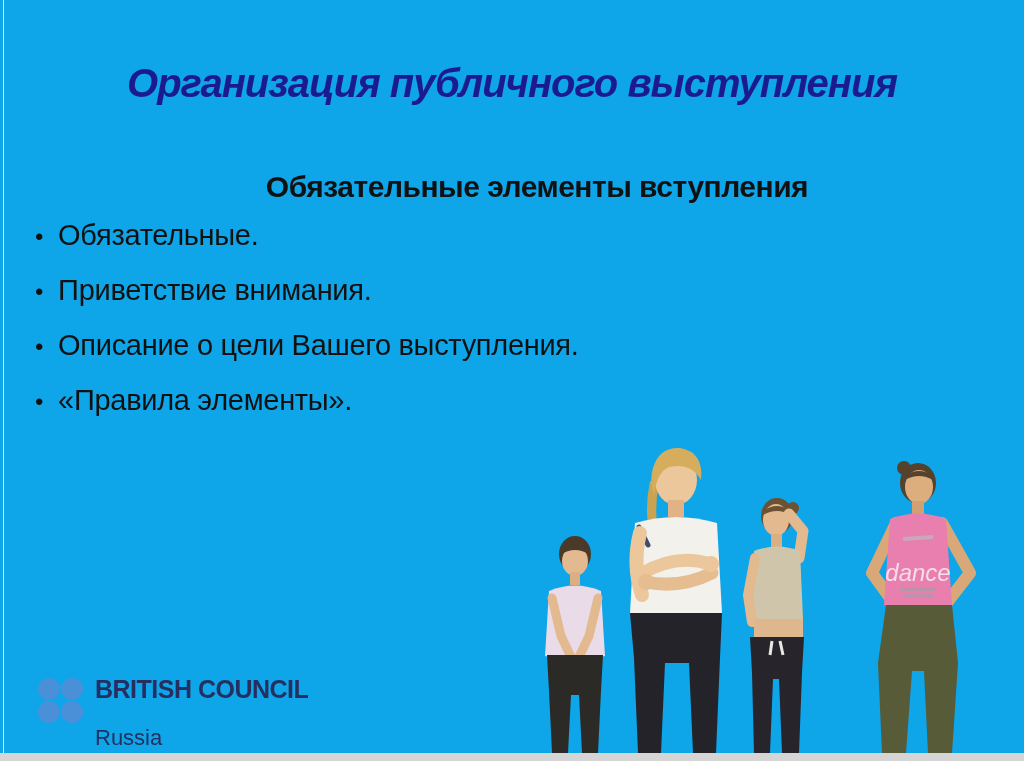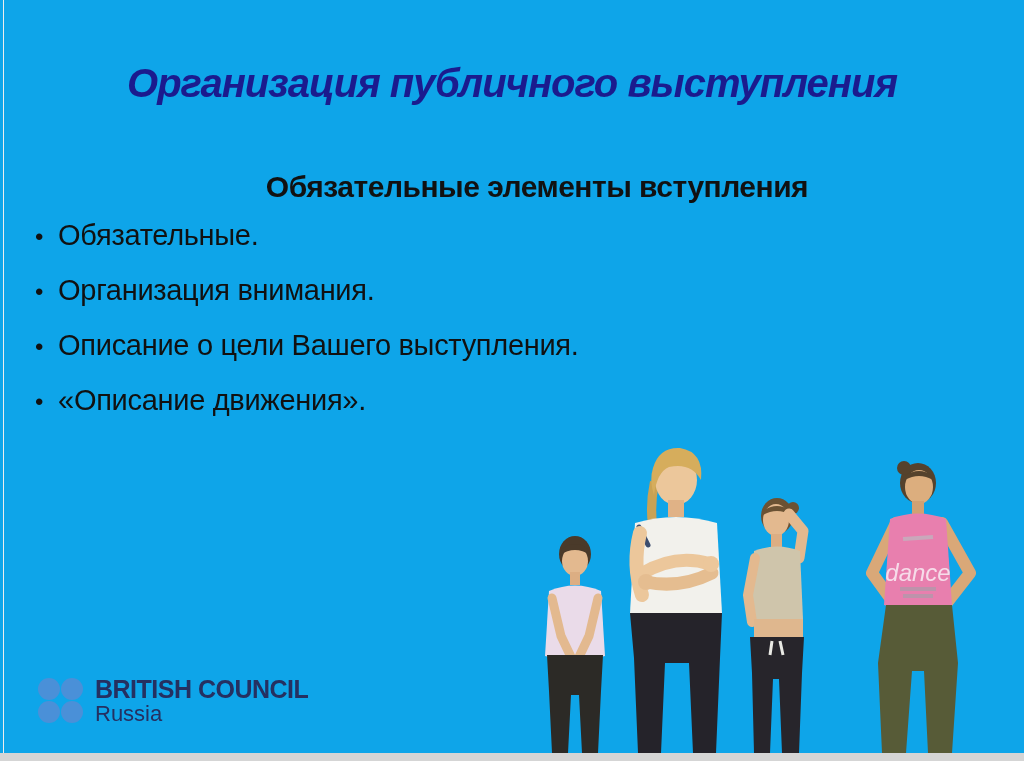--- a/index.html
+++ b/index.html
@@ -50,21 +50,21 @@
   .logo-dots span{
     width:22px;height:22px;border-radius:50%;
     background:#4a90d8;display:block;
   }
   .logo-text{display:flex;flex-direction:column;}
   .logo-line1{
     font-size:25px;font-weight:bold;color:#253061;
     letter-spacing:-0.5px;line-height:1.05;
   }
   .logo-line2{
-    font-size:22px;color:#253061;line-height:1.1;
+    font-size:22px;color:#253061;line-height:1.1;margin-top:24px;
   }
   .photo{
     position:absolute;right:0;bottom:8px;
     width:524px;height:330px;
   }
   .bottom-bar{
     position:absolute;left:0;bottom:0;width:1024px;height:8px;
     background:#d5d5d5;
   }
 </style>
@@ -79,29 +79,29 @@
 
   <div class="subtitle">Обязательные элементы вступления</div>
 
   <ul class="bullets">
     <li>
       <span class="blt">•</span>
       <span>Обязательные.</span>
     </li>
     <li>
       <span class="blt">•</span>
-      <span>Организация внимания.</span>
+      <span>Приветствие внимания.</span>
     </li>
     <li>
       <span class="blt">•</span>
       <span>Описание о цели Вашего выступления.</span>
     </li>
     <li>
       <span class="blt">•</span>
-      <span>«Описание движения».</span>
+      <span>«Правила элементы».</span>
     </li>
   </ul>
 
   <div class="logo">
     <div class="logo-dots">
       <span></span>
       <span></span>
       <span></span>
       <span></span>
     </div>

